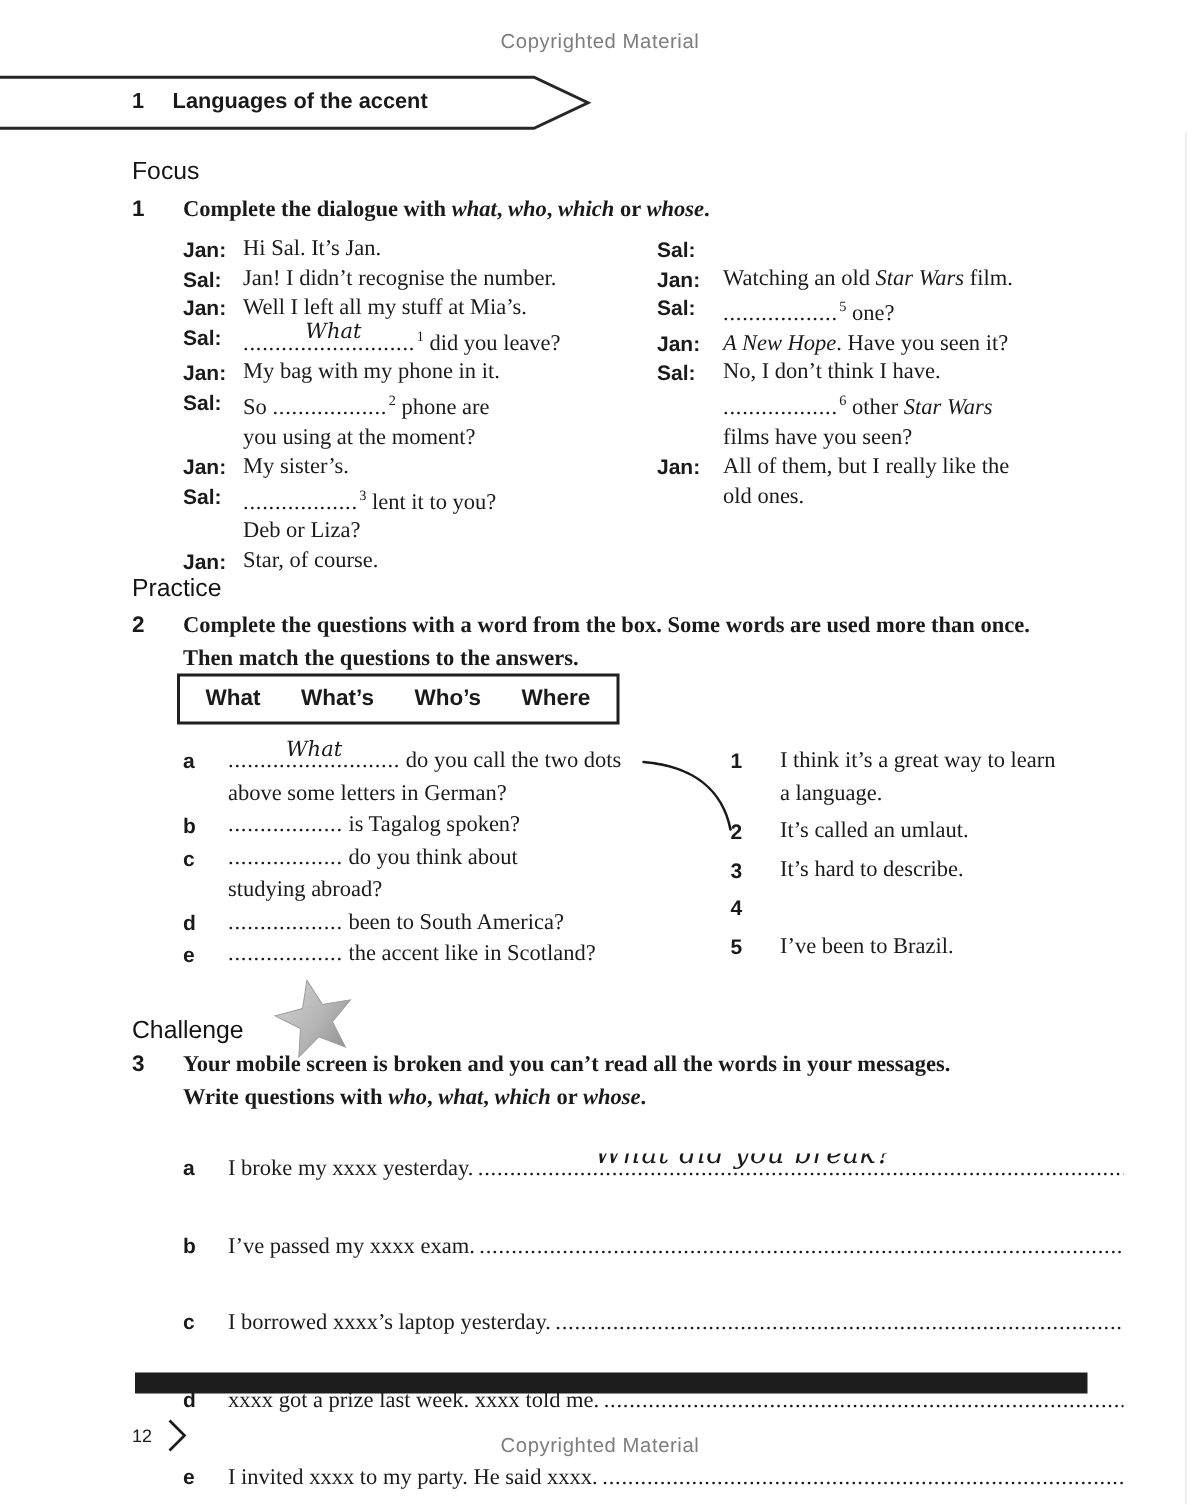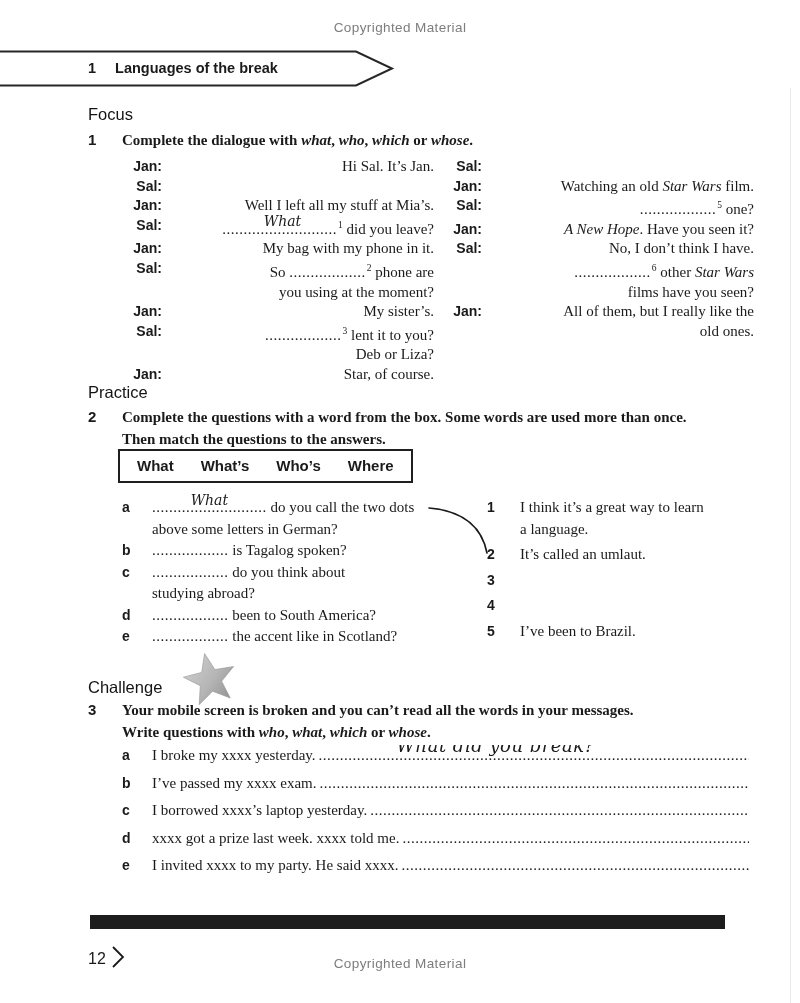--- a/index.html
+++ b/index.html
@@ -25,21 +25,21 @@
   .exercise{position:absolute;left:88px;display:flex;align-items:flex-start;}
   .ex-num{width:34px;flex:0 0 34px;font-family:"Liberation Sans",sans-serif;
         font-weight:bold;font-size:15px;padding-top:1px;}
   .ex-instr{font-weight:bold;font-size:15px;line-height:21.5px;}
   .ex-instr .it{font-style:italic;}
 
   
   .dialogue{position:absolute;top:157px;left:122px;display:flex;font-size:15px;line-height:19.6px;}
   .dlg-col{width:316px;}
   .dlg-col.right{width:322px;}
-  .dlg-row{display:flex;text-align:right;}
+  .dlg-row{display:flex;}
   .speaker{flex:0 0 40px;font-family:"Liberation Sans",sans-serif;font-weight:bold;font-size:14px;}
   .dlg-col.right .speaker{flex:0 0 44px;}
   .dlg-text{width:272px;}
   .it{font-style:italic;}
 
   .dots{letter-spacing:.5px;}
   .gap{position:relative;white-space:nowrap;}
   .gap sup{font-size:9.5px;margin-left:1px;}
   .hand{position:absolute;left:50%;top:-9px;transform:translateX(-50%);
         font-family:"DejaVu Serif",serif;font-style:italic;font-size:14px;white-space:nowrap;}
@@ -58,63 +58,64 @@
   .a-row{display:flex;margin-bottom:4px;}
   .a-num{flex:0 0 33px;font-family:"Liberation Sans",sans-serif;font-weight:bold;font-size:14px;}
   .a-text{width:232px;}
   .connector{position:absolute;top:500px;left:424px;}
 
   
   .star{position:absolute;top:652px;left:180px;}
   .challenge-items{position:absolute;top:745px;left:122px;width:627px;font-size:15px;}
   .c-row{display:flex;align-items:baseline;line-height:20px;margin-bottom:7.5px;}
   .c-label{flex:0 0 30px;font-family:"Liberation Sans",sans-serif;font-weight:bold;font-size:14px;}
-  .c-text{white-space:nowrap;padding-right:3px;}
+  .c-text{white-space:nowrap;padding-right:3px;margin-top:24px;}
   .c-dots{flex:1;overflow:hidden;position:relative;white-space:nowrap;letter-spacing:.5px;}
   .c-hand{position:absolute;left:78px;top:-9px;font-family:"DejaVu Serif",serif;
         font-style:italic;font-size:18px;white-space:nowrap;background:transparent;}
 
   .black-bar{position:absolute;top:915px;left:90px;width:635px;height:14px;background:#1d1d1d;}
   .page-num{position:absolute;top:950px;left:88px;font-family:"Liberation Sans",sans-serif;
-        font-size:16px;color:#1a1a1a;}
+        font-size:12px;color:#1a1a1a;}
   .chevron{position:absolute;top:944px;left:110px;}
 </style>
 </head>
 <body>
 
 <div class="page">
 
   <div class="copyright top">Copyrighted Material</div>
 
   <div class="page-edge"></div>
 
   <div class="banner">
     <svg width="400" height="37">
       <polygon points="-4,1.5 356,1.5 392,18.5 356,35.5 -4,35.5" fill="#ffffff" stroke="#262626" stroke-width="2"></polygon>
     </svg>
     <div class="banner-text">
-      <span class="num">1</span><span>Languages of the break</span>
+      <span class="num">1</span><span>Languages of the accent</span>
     </div>
   </div>
 
   <div class="sec-heading" style="top:105px">Focus</div>
 
   <div class="exercise" style="top:130px;width:660px">
     <span class="ex-num">1</span>
     <span class="ex-instr" id="ex1-instr"><span>Complete the dialogue with </span><span class="it">what</span><span>, </span><span class="it">who</span><span>, </span><span class="it">which</span><span> or </span><span class="it">whose</span><span>.</span></span>
   </div>
 
   <div class="dialogue">
     <div class="dlg-col" id="dlg-left">
         <div class="dlg-row">
           <span class="speaker">Jan:</span>
           <span class="dlg-text"><span>Hi Sal. It’s Jan.</span></span>
         </div>
         <div class="dlg-row">
           <span class="speaker">Sal:</span>
+          <span class="dlg-text"><span>Jan! I didn’t recognise the number.</span></span>
         </div>
         <div class="dlg-row">
           <span class="speaker">Jan:</span>
           <span class="dlg-text"><span>Well I left all my stuff at Mia’s.</span></span>
         </div>
         <div class="dlg-row">
           <span class="speaker">Sal:</span>
           <span class="dlg-text"><span class="gap"><span class="dots">...........................</span><span class="hand">What</span><sup>1</sup></span><span> did you leave?</span></span>
         </div>
         <div class="dlg-row">
@@ -210,20 +211,21 @@
       <div class="a-row">
         <span class="a-num">1</span>
         <span class="a-text"><span>I think it’s a great way to learn</span><br><span>a language.</span></span>
       </div>
       <div class="a-row">
         <span class="a-num">2</span>
         <span class="a-text"><span>It’s called an umlaut.</span></span>
       </div>
       <div class="a-row">
         <span class="a-num">3</span>
+        <span class="a-text"><span>It’s hard to describe.</span></span>
       </div>
       <div class="a-row">
         <span class="a-num">4</span>
       </div>
       <div class="a-row">
         <span class="a-num">5</span>
         <span class="a-text"><span>I’ve been to Brazil.</span></span>
       </div>
     </div>
 

